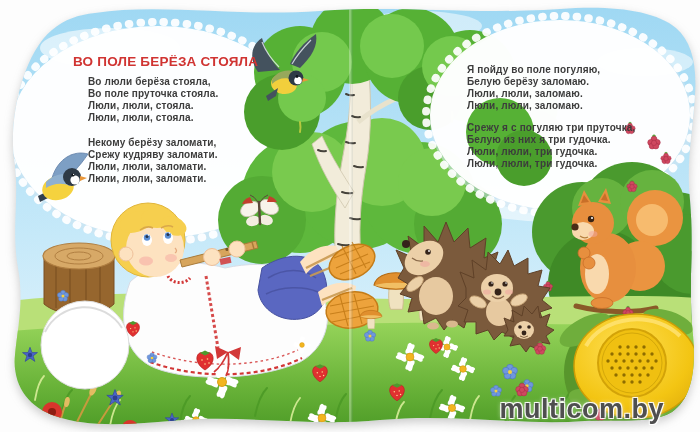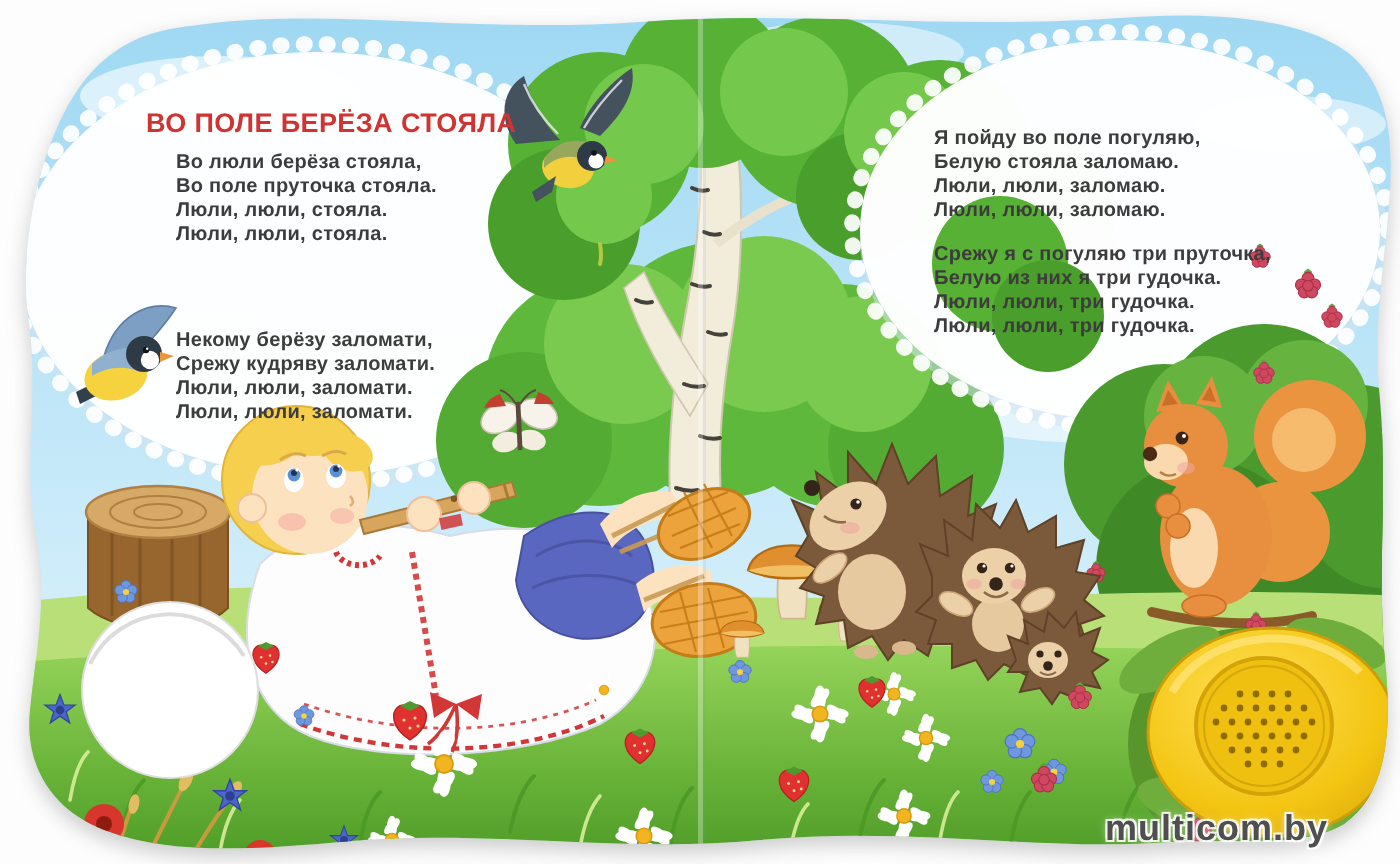--- a/index.html
+++ b/index.html
@@ -5,24 +5,24 @@
   html,body{margin:0;padding:0;background:#ffffff;}
   .stage{position:relative;width:700px;height:432px;overflow:hidden;background:#fdfdfd;
          font-family:"Liberation Sans",sans-serif;}
   .stage svg{position:absolute;left:0;top:0;}
   .overlay{position:absolute;left:0;top:0;width:676px;height:432px;pointer-events:none;}
   .poem-title{position:absolute;left:73px;top:54px;font-size:13.5px;font-weight:700;
               color:#d03432;letter-spacing:.2px;white-space:nowrap;}
   .stanza{position:absolute;font-size:10px;font-weight:700;color:#3c3c3c;
           line-height:12.1px;letter-spacing:.15px;white-space:nowrap;}
   .stanza-1{left:88px;top:76px;}
-  .stanza-2{left:88px;top:137px;margin-top:28px;}
+  .stanza-2{left:88px;top:137px;}
   .stanza-3{left:467px;top:64px;}
   .stanza-4{left:467px;top:122px;}
-  .watermark{position:absolute;right:12px;bottom:7px;font-size:18px;font-weight:700;
+  .watermark{position:absolute;right:12px;bottom:7px;font-size:27px;font-weight:700;
              color:#4f4f4f;letter-spacing:.5px;
              text-shadow:-1px -1px 0 rgba(255,255,255,.85),1px -1px 0 rgba(255,255,255,.85),
                          -1px 1px 0 rgba(255,255,255,.85),1px 1px 0 rgba(255,255,255,.85),
                           0 0 5px rgba(255,255,255,.7);}
 </style>
 </head>
 <body>
 
 <div class="stage">
 
@@ -538,21 +538,21 @@
     <div>Люли, люли, стояла.</div>
   </div>
   <div class="stanza stanza-2">
     <div>Некому берёзу заломати,</div>
     <div>Срежу кудряву заломати.</div>
     <div>Люли, люли, заломати.</div>
     <div>Люли, люли, заломати.</div>
   </div>
   <div class="stanza stanza-3">
     <div>Я пойду во поле погуляю,</div>
-    <div>Белую стояла заломаю.</div>
+    <div>Белую берёзу заломаю.</div>
     <div>Люли, люли, заломаю.</div>
     <div>Люли, люли, заломаю.</div>
   </div>
   <div class="stanza stanza-4">
     <div>Срежу я с погуляю три пруточка,</div>
     <div>Белую из них я три гудочка.</div>
     <div>Люли, люли, три гудочка.</div>
     <div>Люли, люли, три гудочка.</div>
   </div>
   <div class="watermark">multicom.by</div>

